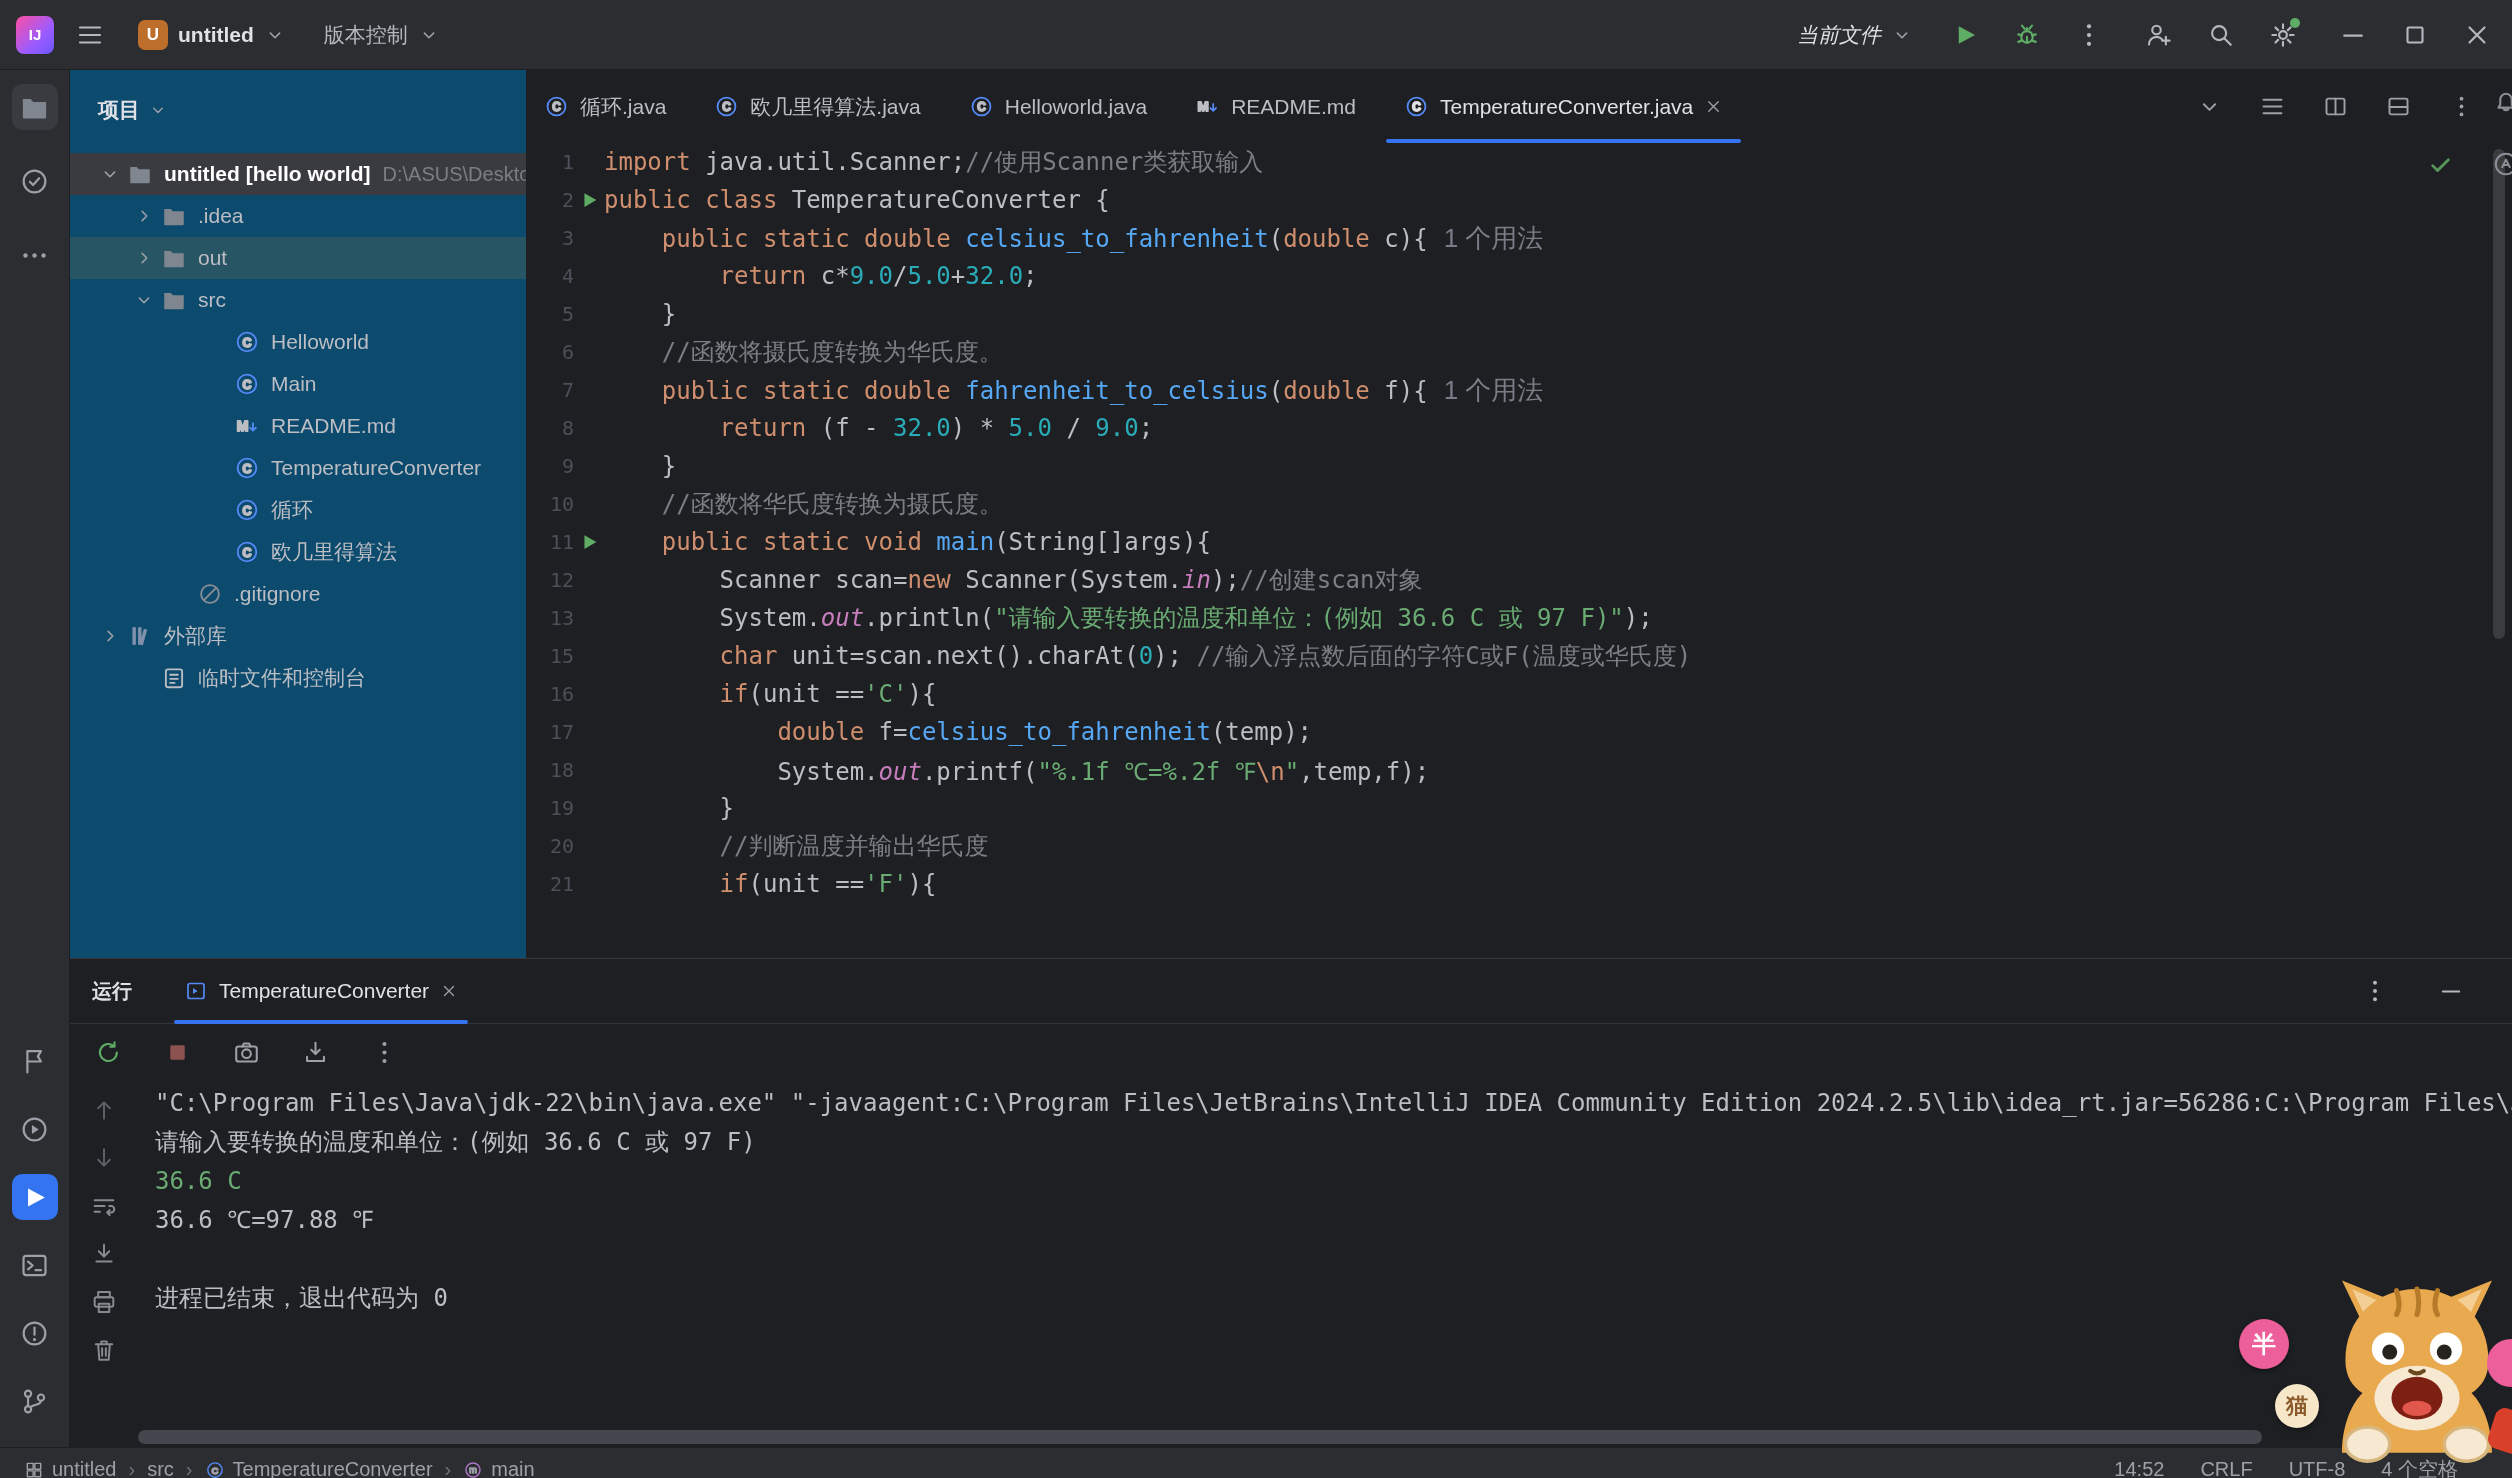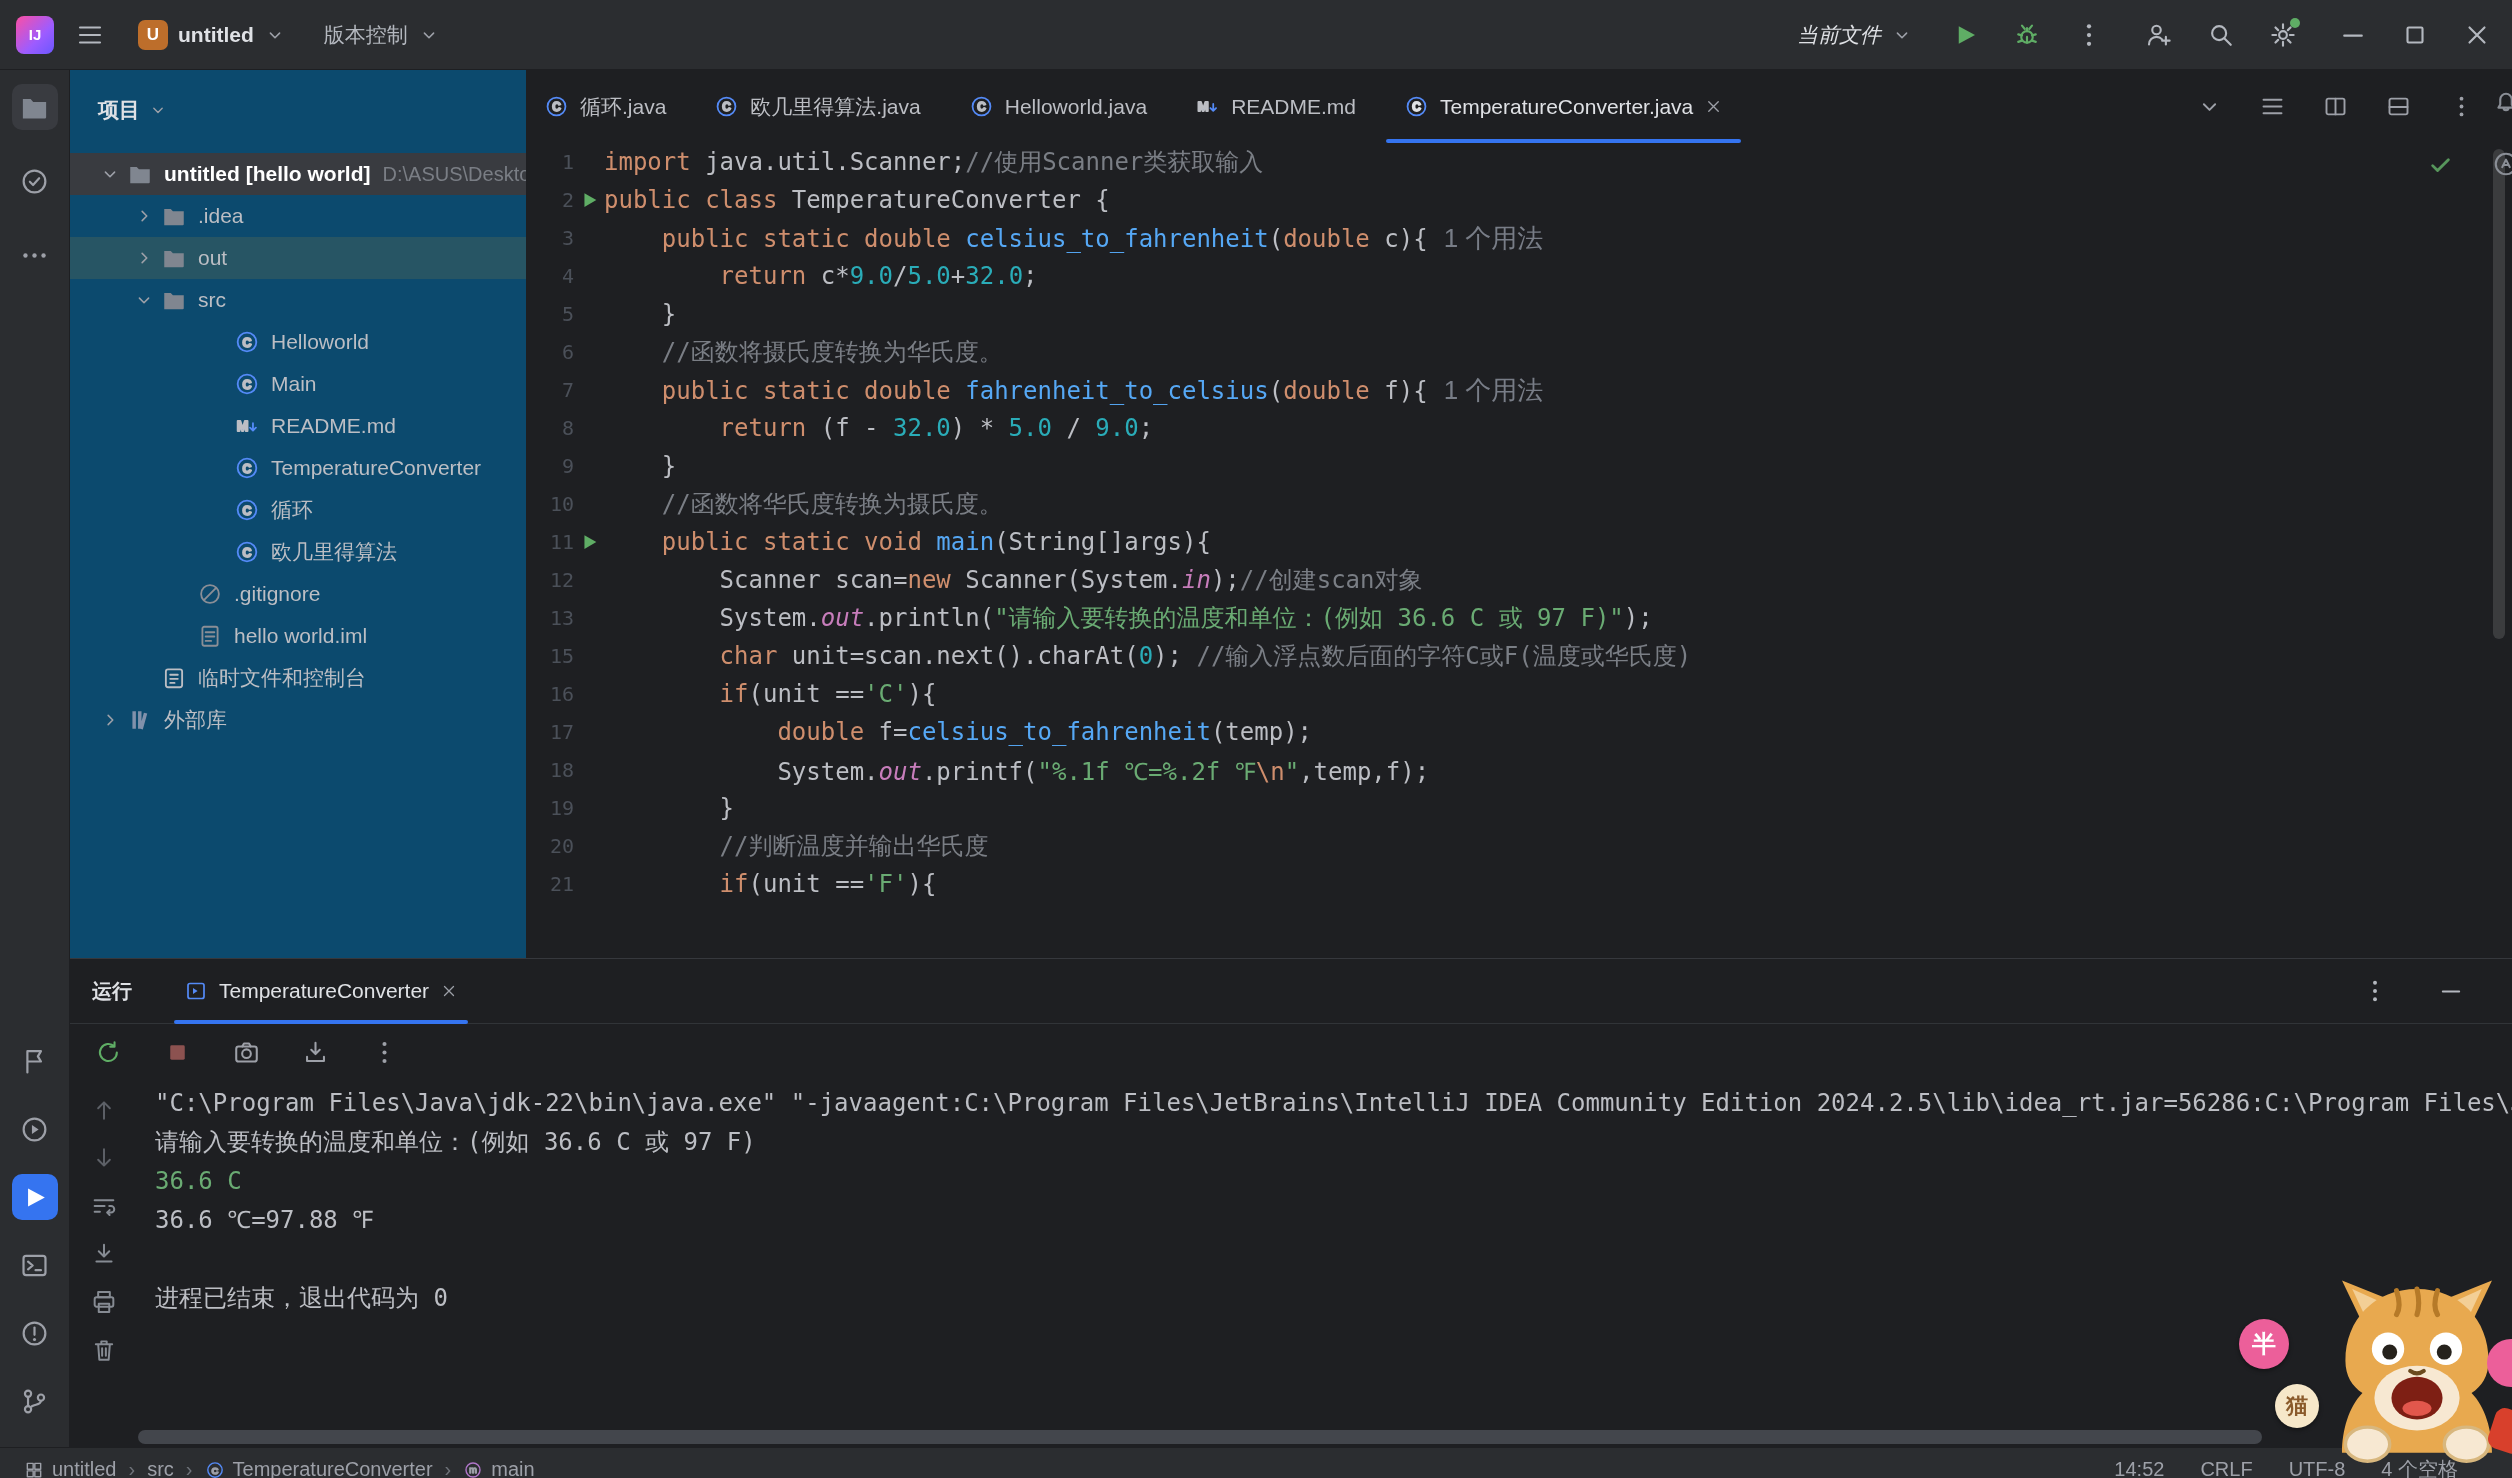--- a/index.html
+++ b/index.html
@@ -416,52 +416,42 @@
         <div class="trow" style="padding-left: 93px;">
           <span class="chevbox"></span>
           <span class="ficon">
             <svg class="ic" viewBox="0 0 24 24" fill="none" stroke="currentColor" stroke-width="1.7" stroke-linecap="round" stroke-linejoin="round">
               <circle cx="12" cy="12" r="8.2" stroke="#8A8E96"></circle>
               <path d="M6.6 17.4L17.4 6.6" stroke="#8A8E96"></path>
             </svg>
           </span>
           <span class="lab plain">.gitignore</span>
         </div>
-        <div class="trow" style="padding-left: 93px;">
-          <span class="chevbox"></span>
-          <span class="ficon">
-            <svg class="ic" viewBox="0 0 24 24" fill="none" stroke="currentColor" stroke-width="1.7" stroke-linecap="round" stroke-linejoin="round">
-              <rect x="5" y="3.5" width="14" height="17.5" rx="1.6" stroke="#8A8E96"></rect>
-              <path d="M8 8.5h8M8 12.5h8M8 16.5h5" stroke="#8A8E96"></path>
-            </svg>
-          </span>
-          <span class="lab plain">hello world.iml</span>
+        <div class="trow" style="padding-left: 23px;">
+          <span class="chevbox">
+            <svg class="ic" viewBox="0 0 24 24" fill="none" stroke="currentColor" stroke-width="1.7" stroke-linecap="round" stroke-linejoin="round">
+              <path d="M10 7l5 5-5 5"></path>
+            </svg>
+          </span>
+          <span class="ficon">
+            <svg class="ic" viewBox="0 0 24 24" fill="none" stroke="currentColor" stroke-width="1.7" stroke-linecap="round" stroke-linejoin="round">
+              <path d="M5 4h3.2v16H5zM10.2 4h3.2v16h-3.2zM15.6 5.2l3.1.9-4.1 14.7-3.1-.9z" fill="#8191AB" stroke="none"></path>
+            </svg>
+          </span>
+          <span class="lab plain">外部库</span>
         </div>
         <div class="trow" style="padding-left: 57px;">
           <span class="chevbox"></span>
           <span class="ficon">
             <svg class="ic" viewBox="0 0 24 24" fill="none" stroke="currentColor" stroke-width="1.7" stroke-linecap="round" stroke-linejoin="round">
               <rect x="4.5" y="4" width="15" height="16.5" rx="2"></rect>
               <path d="M8.5 9h7M8.5 12.8h7M8.5 16.5h4"></path>
             </svg>
           </span>
           <span class="lab plain">临时文件和控制台</span>
-        </div>
-        <div class="trow" style="padding-left: 23px;">
-          <span class="chevbox">
-            <svg class="ic" viewBox="0 0 24 24" fill="none" stroke="currentColor" stroke-width="1.7" stroke-linecap="round" stroke-linejoin="round">
-              <path d="M10 7l5 5-5 5"></path>
-            </svg>
-          </span>
-          <span class="ficon">
-            <svg class="ic" viewBox="0 0 24 24" fill="none" stroke="currentColor" stroke-width="1.7" stroke-linecap="round" stroke-linejoin="round">
-              <path d="M5 4h3.2v16H5zM10.2 4h3.2v16h-3.2zM15.6 5.2l3.1.9-4.1 14.7-3.1-.9z" fill="#8191AB" stroke="none"></path>
-            </svg>
-          </span>
-          <span class="lab plain">外部库</span>
         </div>
       </div>
   </section>
 
   <section class="editor">
     <div class="tabbar">
       <div class="tabs" id="tabs">
           <div class="tab">
             <span>
               <svg class="ic" viewBox="0 0 24 24" fill="none" stroke="currentColor" stroke-width="1.7" stroke-linecap="round" stroke-linejoin="round">

